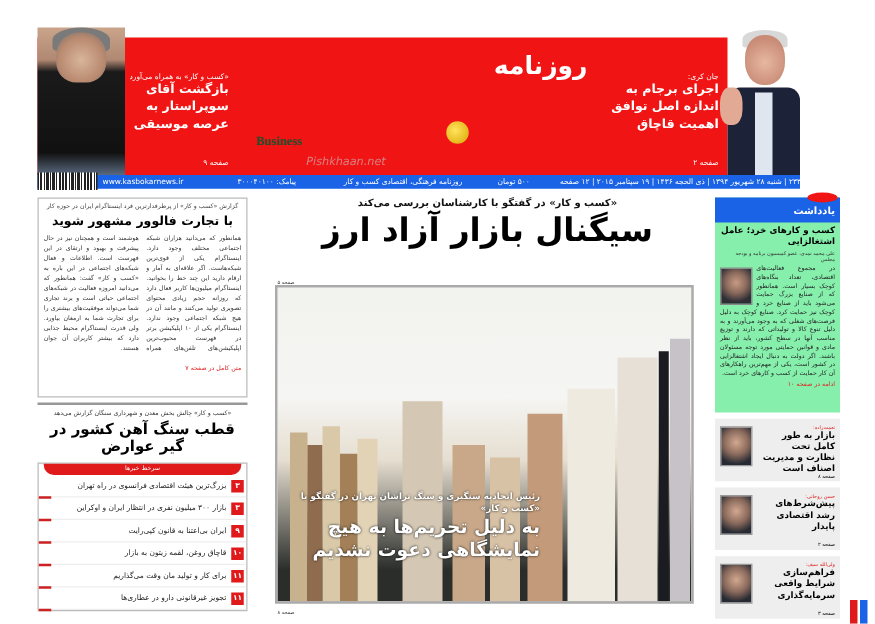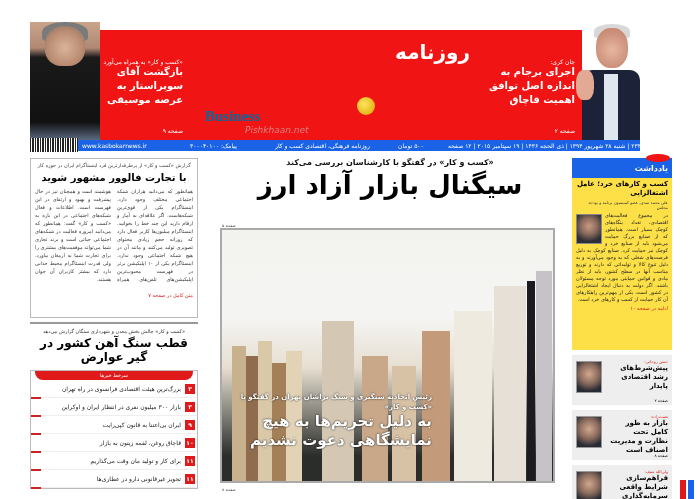--- a/index.html
+++ b/index.html
@@ -10,21 +10,21 @@
 .photo-left .face{position:absolute;left:15px;top:4px;width:40px;height:40px;border-radius:45% 45% 40% 40%;background:radial-gradient(circle at 50% 55%,#d8b59a 0%,#b98a70 60%,#6b6b6b 100%);}
 .photo-left .hair{position:absolute;left:12px;top:0;width:46px;height:20px;border-radius:50% 50% 20% 20%;background:#7a7a7a;}
 .photo-right{position:absolute;left:582px;top:22px;width:58px;height:118px;background:#fff;}
 .photo-right .body{position:absolute;left:0;bottom:0;width:58px;height:70px;background:#1c2238;border-radius:10px 10px 0 0;}
 .photo-right .shirt{position:absolute;left:22px;bottom:0;width:14px;height:66px;background:#dfe6ef;}
 .photo-right .face{position:absolute;left:14px;top:6px;width:32px;height:40px;border-radius:45%;background:radial-gradient(circle at 50% 55%,#e7b7a0 0%,#c98c77 70%);}
 .photo-right .hair{position:absolute;left:12px;top:2px;width:36px;height:14px;border-radius:50% 50% 10% 10%;background:#d8d8d8;}
 .photo-right .hand{position:absolute;left:-6px;top:48px;width:18px;height:30px;border-radius:40%;background:#e2a994;}
 .logo-text{position:absolute;left:170px;top:30px;width:300px;height:95px;color:#fff;font-family:"DejaVu Sans",sans-serif;font-weight:bold;font-size:78px;line-height:95px;text-align:center;letter-spacing:-2px;direction:rtl;}
 .logo-sub{position:absolute;left:395px;top:40px;color:#fff;font-weight:bold;font-size:20px;}
-.logo-en{position:absolute;left:205px;top:108px;color:#0369a1;font-family:"Liberation Serif",serif;font-weight:bold;font-size:15px;direction:ltr;}
+.logo-en{position:absolute;left:205px;top:108px;color:#14532d;font-family:"Liberation Serif",serif;font-weight:bold;font-size:10px;direction:ltr;}
 .coin{position:absolute;left:357px;top:97px;width:18px;height:18px;border-radius:50%;background:radial-gradient(circle at 40% 40%,#ffe45c,#d9a400);}
 .watermark{position:absolute;left:245px;top:125px;color:#d98080;font-size:9px;font-style:italic;direction:ltr;}
 .teaser-left{position:absolute;left:103px;top:58px;width:80px;color:#fff;text-align:right;}
 .teaser-left .kick{font-size:6px;}
 .teaser-left .head{font-size:10px;font-weight:bold;line-height:14px;}
 .teaser-left .pg{font-size:6px;margin-top:20px;}
 .teaser-right{position:absolute;left:470px;top:58px;width:105px;color:#fff;text-align:right;}
 .teaser-right .kick{font-size:6px;}
 .teaser-right .head{font-size:10px;font-weight:bold;line-height:14px;}
 .teaser-right .pg{font-size:6px;margin-top:20px;}
@@ -52,21 +52,21 @@
 .c-kicker{font-size:8px;font-weight:bold;text-align:center;color:#111;}
 .c-title{font-size:26px;font-weight:bold;text-align:center;color:#000;line-height:36px;letter-spacing:-1px;}
 .photo-main{position:absolute;left:220px;top:228px;width:335px;height:255px;border:2px solid #aaa;overflow:hidden;background:linear-gradient(180deg,#f2f2ef 0%,#f5f5f3 35%,#e6ded0 55%,#2a2d2a 90%);}
 .slab{position:absolute;bottom:0;}
 .photo-cap{position:absolute;left:232px;top:392px;width:200px;color:#fff;text-align:right;text-shadow:0 0 2px #000;}
 .photo-cap .k{font-size:7px;font-weight:bold;line-height:10px;}
 .photo-cap .h{font-size:15px;font-weight:bold;line-height:19px;}
 .pgnum{position:absolute;font-size:4px;color:#333;}
 
 .col-right{position:absolute;left:572px;top:158px;width:100px;}
-.note{background:#fde047;height:192px;}
+.note{background:#86efac;height:172px;}
 .note-head{background:#1a63e6;color:#fff;font-size:8px;font-weight:bold;padding:6px 4px 2px;height:20px;position:relative;}
 .note-head .blob{position:absolute;right:2px;top:-4px;width:24px;height:8px;background:#f01414;border-radius:50%;}
 .note .t{font-size:7px;font-weight:bold;padding:2px 4px;line-height:9px;}
 .note .auth{font-size:4px;padding:0 4px;color:#333;}
 .note .body{font-size:5px;line-height:7px;padding:2px 4px;color:#222;text-align:justify;}
 .note .pic{float:left;width:26px;height:30px;margin:2px 3px 2px 0;background:radial-gradient(circle at 50% 40%,#c99b84 0%,#8a6a5c 40%,#2e2e36 75%);border:1px solid #888;}
 .note .more{font-size:5px;color:#d22;padding:0 4px;}
 .card{background:#eee;height:50px;margin-top:5px;position:relative;padding:4px;}
 .card .pic{position:absolute;left:4px;top:6px;width:26px;height:32px;background:radial-gradient(circle at 50% 40%,#d2a890 0%,#8a6a5c 45%,#262a33 80%);border:1px solid #999;}
 .card .k{font-size:4px;color:#d22;padding-left:32px;}
@@ -198,29 +198,29 @@
   <div class="col-right">
     <div class="note">
       <div class="note-head"><span class="blob"></span><span>یادداشت</span></div>
       <div class="t">کسب و کارهای خرد؛ عامل اشتغالزایی</div>
       <div class="auth">علی محمد نمدی، عضو کمیسیون برنامه و بودجه مجلس</div>
       <div class="body"><div class="pic"></div><span>در مجموع فعالیت‌های اقتصادی، تعداد بنگاه‌های کوچک بسیار است. همانطور که از صنایع بزرگ حمایت می‌شود باید از صنایع خرد و کوچک نیز حمایت کرد. صنایع کوچک به دلیل فرصت‌های شغلی که به وجود می‌آورند و به دلیل تنوع کالا و تولیداتی که دارند و توزیع مناسب آنها در سطح کشور، باید از نظر مادی و قوانین حمایتی مورد توجه مسئولان باشند. اگر دولت به دنبال ایجاد اشتغالزایی در کشور است، یکی از مهم‌ترین راهکارهای آن کار حمایت از کسب و کارهای خرد است.</span></div>
       <div class="more">ادامه در صفحه ۱۰</div>
     </div>
     <div class="card">
       <div class="pic"></div>
+      <div class="k">نعمت‌زاده:</div>
+      <div class="h">بازار به طور کامل تحت نظارت و مدیریت اصناف است</div>
+      <div class="pg">صفحه ۸</div>
+    </div>
+    <div class="card">
+      <div class="pic"></div>
       <div class="k">حسن روحانی:</div>
       <div class="h">پیش‌شرط‌های رشد اقتصادی پایدار</div>
       <div class="pg">صفحه ۲</div>
-    </div>
-    <div class="card">
-      <div class="pic"></div>
-      <div class="k">نعمت‌زاده:</div>
-      <div class="h">بازار به طور کامل تحت نظارت و مدیریت اصناف است</div>
-      <div class="pg">صفحه ۸</div>
     </div>
     <div class="card">
       <div class="pic"></div>
       <div class="k">ولی‌الله سیف:</div>
       <div class="h">فراهم‌سازی شرایط واقعی سرمایه‌گذاری</div>
       <div class="pg">صفحه ۳</div>
     </div>
   </div>
 
   <div class="flag"></div>

